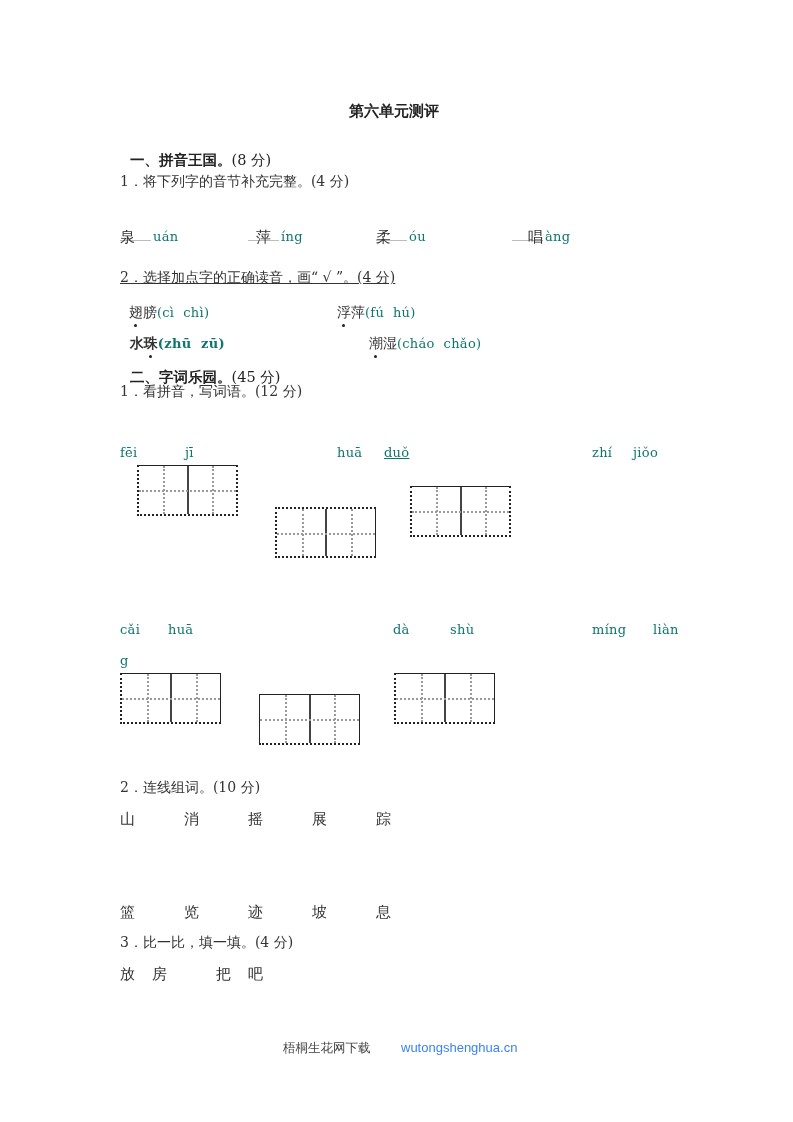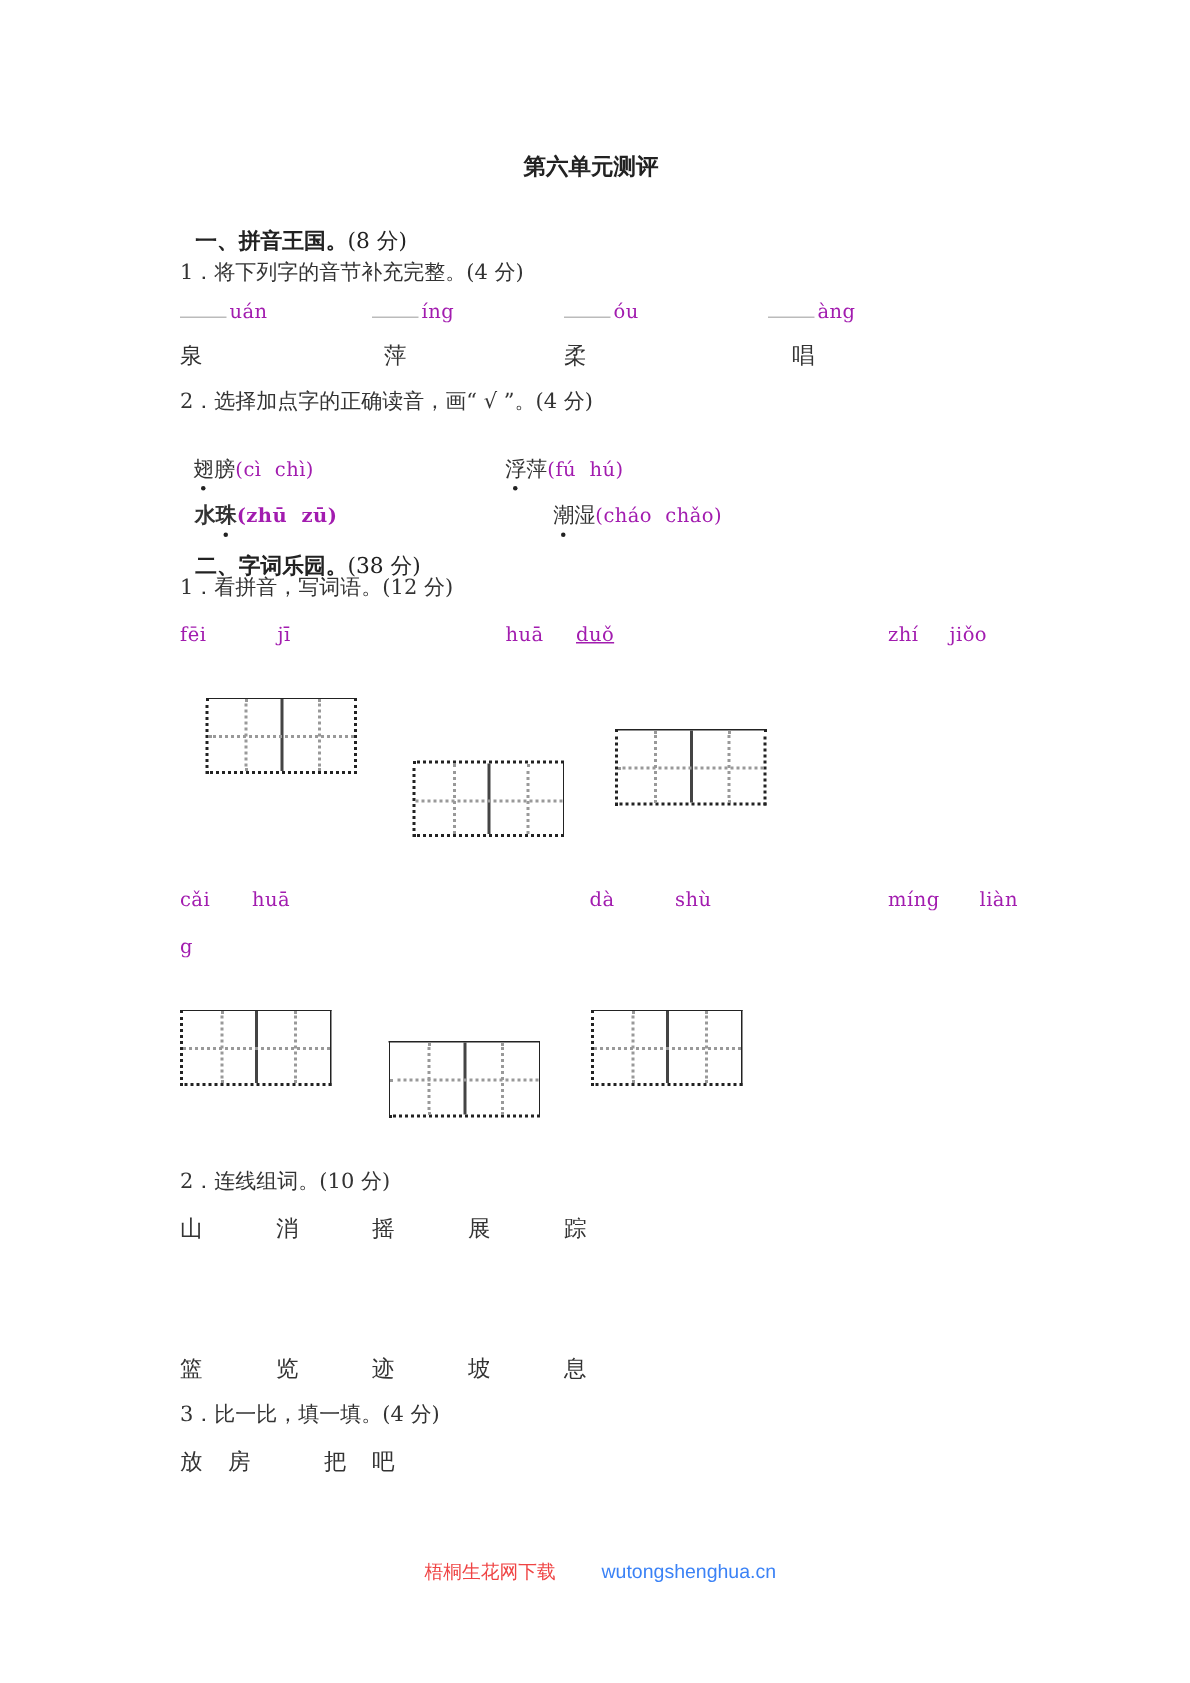--- a/index.html
+++ b/index.html
@@ -3,35 +3,35 @@
 <meta charset="utf-8">
 <style>
   html, body { margin:0; padding:0; background:#ffffff; }
   body { width:793px; height:1122px; position:relative; overflow:hidden;
          font-family:"DejaVu Serif","Liberation Serif",serif; color:#222; }
   .abs { position:absolute; white-space:pre; }
   .title { font-family:"DejaVu Sans","Liberation Sans",sans-serif; font-weight:bold; font-size:15px; color:#222; }
   .sec { font-family:"DejaVu Sans","Liberation Sans",sans-serif; font-weight:bold; font-size:14.5px; color:#222; }
   .sec .pts { font-family:"DejaVu Serif","Liberation Serif",serif; font-weight:normal; }
   .q { font-size:14px; color:#333; }
-  .py { font-family:"DejaVu Serif","Liberation Serif",serif; font-size:13px; color:#a21caf; letter-spacing:0.3px; }
+  .py { font-family:"DejaVu Serif","Liberation Serif",serif; font-size:13px; color:#0f766e; letter-spacing:0.3px;margin-top:29px; }
   .hz { font-size:15px; color:#333; }
   .blank { display:inline-block; width:31px; border-bottom:1px solid #bbb; height:12px; vertical-align:baseline; margin-right:2px; }
   .dot-wrap { position:relative; display:inline-block; }
   .dot { position:absolute; left:50%; bottom:-5px; width:3px; height:3px; margin-left:-1.5px; background:#222; border-radius:50%; }
   .grid { position:absolute; width:101px; height:51px; box-sizing:border-box; border:1.5px solid #222; background:#fff; }
   .grid.dotted-left { border-left:2px dotted #222; }
   .grid.dotted-bottom { border-bottom:2px dotted #222; }
   .grid.dotted-top { border-top:2px dotted #222; }
   .grid.dotted-right { border-right:2px dotted #222; }
   .grid .mid-v { position:absolute; left:50%; top:0; bottom:0; width:0; border-left:2px solid #444; margin-left:-1px; }
   .grid .q1 { position:absolute; left:25%; top:0; bottom:0; border-left:2px dotted #999; }
   .grid .q3 { position:absolute; left:75%; top:0; bottom:0; border-left:2px dotted #999; }
   .grid .mid-h { position:absolute; top:50%; left:0; right:0; border-top:2px dotted #999; }
-  .footer-cn { font-family:"DejaVu Sans","Liberation Sans",sans-serif; font-size:12.5px; color:#ef4444; }
+  .footer-cn { font-family:"DejaVu Sans","Liberation Sans",sans-serif; font-size:12.5px; color:#404040; }
   .footer-url { font-family:"Liberation Sans","DejaVu Sans",sans-serif; font-size:13px; color:#3b82f6; }
 </style>
 </head>
 <body>
 
 <div class="abs title" style="left:349px;top:102px;">第六单元测评</div>
 
 <div class="abs sec" style="left:120px;top:135px;">
   <span>一、拼音王国。</span><span class="pts">(8 分)</span>
 </div>
@@ -40,37 +40,37 @@
 <div class="abs py" style="left:120px;top:199px;"><span class="blank"></span><span>uán</span></div>
 <div class="abs py" style="left:248px;top:199px;"><span class="blank"></span><span>íng</span></div>
 <div class="abs py" style="left:376px;top:199px;"><span class="blank"></span><span>óu</span></div>
 <div class="abs py" style="left:512px;top:199px;"><span class="blank"></span><span>àng</span></div>
 
 <div class="abs hz" style="left:120px;top:228px;">泉</div>
 <div class="abs hz" style="left:256px;top:228px;">萍</div>
 <div class="abs hz" style="left:376px;top:228px;">柔</div>
 <div class="abs hz" style="left:528px;top:228px;">唱</div>
 
-<div class="abs q" style="left:120px;top:259px;">2．选择加点字的正确读音，画“ √ ”。(4 分)</div>
+<div class="abs q" style="left:120px;top:269px;text-decoration:underline;">2．选择加点字的正确读音，画“ √ ”。(4 分)</div>
 
 <div class="abs q" style="left:120px;top:288px;">
   <span class="dot-wrap"><span>翅</span><span class="dot"></span></span><span>膀</span><span class="py">(cì  chì)</span>
 </div>
 <div class="abs q" style="left:328px;top:288px;">
   <span class="dot-wrap"><span>浮</span><span class="dot"></span></span><span>萍</span><span class="py">(fú  hú)</span>
 </div>
 <div class="abs q" style="left:120px;top:319px;font-weight:bold;">
   <span>水</span><span class="dot-wrap"><span>珠</span><span class="dot"></span></span><span class="py">(zhū  zū)</span>
 </div>
 <div class="abs q" style="left:360px;top:319px;">
   <span class="dot-wrap"><span>潮</span><span class="dot"></span></span><span>湿</span><span class="py">(cháo  chǎo)</span>
 </div>
 
 <div class="abs sec" style="left:120px;top:352px;">
-  <span>二、字词乐园。</span><span class="pts">(38 分)</span>
+  <span>二、字词乐园。</span><span class="pts">(45 分)</span>
 </div>
 <div class="abs q" style="left:120px;top:383px;">1．看拼音，写词语。(12 分)</div>
 
 <div class="abs py" style="left:120px;top:416px;">fēi</div>
 <div class="abs py" style="left:185px;top:416px;">jī</div>
 <div class="abs py" style="left:337px;top:416px;">huā</div>
 <div class="abs py" style="left:384px;top:416px;text-decoration:underline;">duǒ</div>
 <div class="abs py" style="left:592px;top:416px;">zhí</div>
 <div class="abs py" style="left:633px;top:416px;">jiǒo</div>
 

